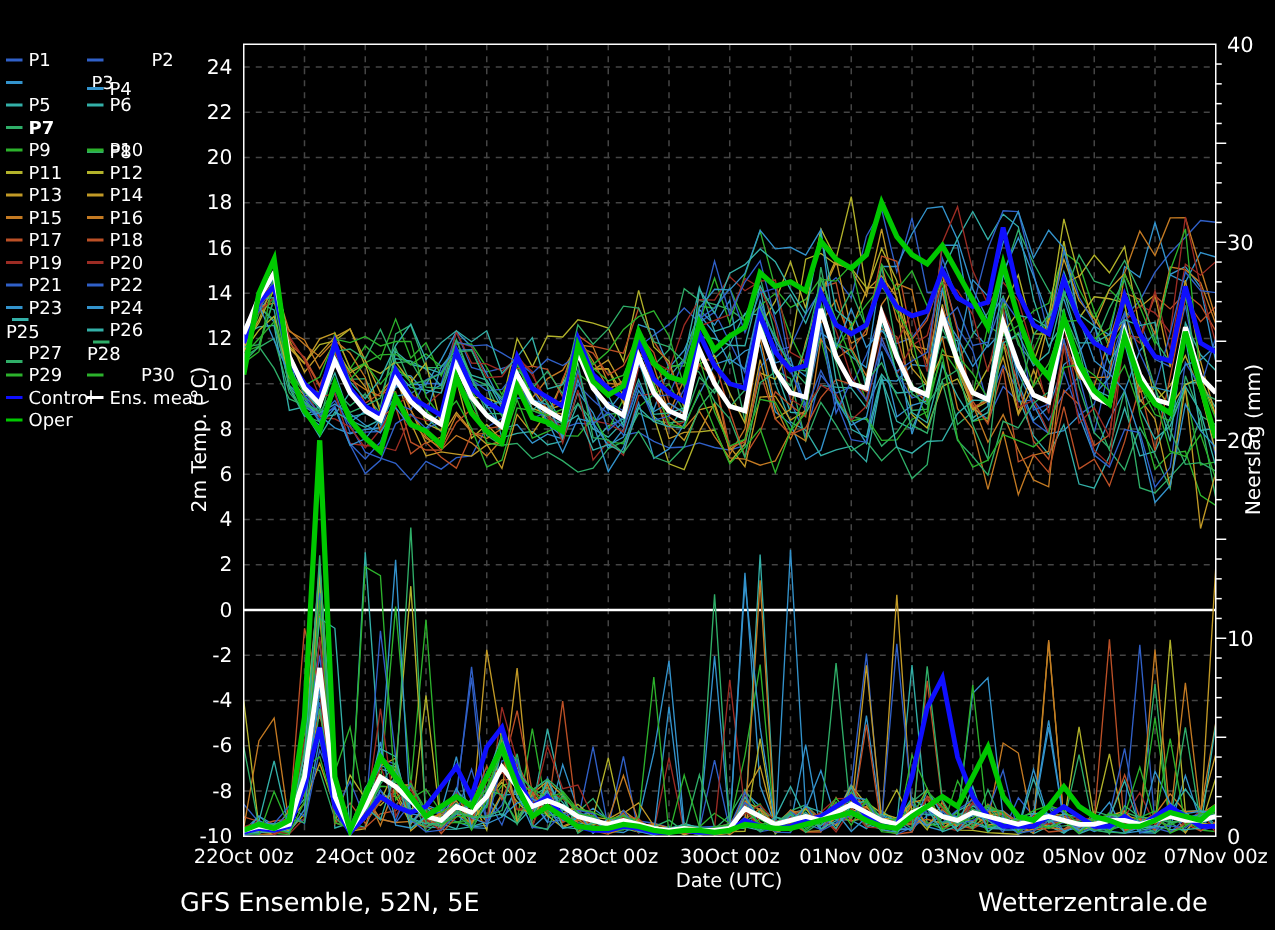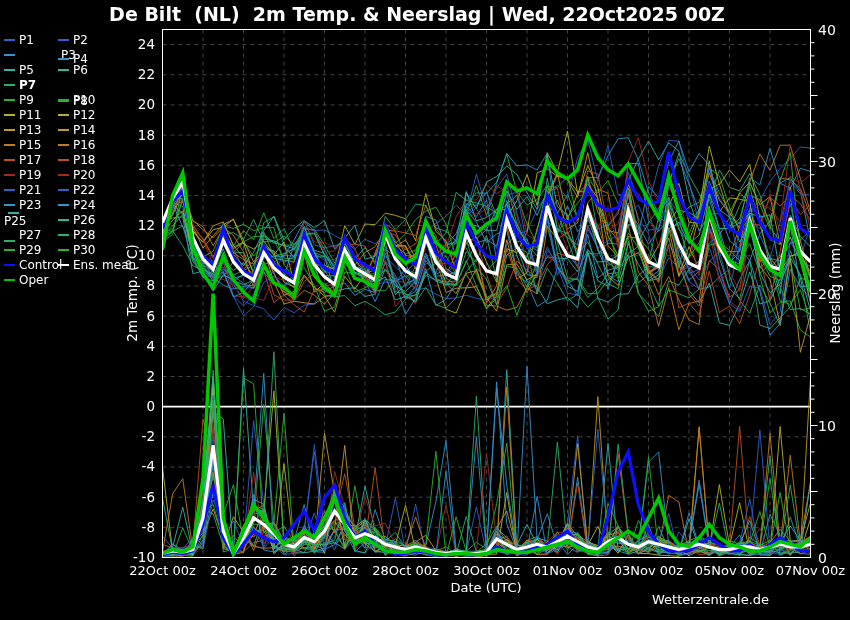--- a/index.html
+++ b/index.html
@@ -4,32 +4,31 @@
 <style>
   html,body{margin:0;padding:0;background:#000;}
   .canvas{position:relative;width:850px;height:620px;background:#000;overflow:hidden;
           font-family:"DejaVu Sans","Liberation Sans",sans-serif;color:#fff;}
   .title{position:absolute;top:3px;left:0;width:834px;text-align:center;
          font-size:19px;font-weight:bold;white-space:pre;}
   .legend{position:absolute;left:2px;top:32px;width:158px;height:260px;}
   .legend-item{position:absolute;height:15px;display:flex;align-items:center;font-size:12px;white-space:pre;}
   .legend-swatch{display:inline-block;width:11px;height:2px;margin-right:4px;flex:none;}
   .footer-left{position:absolute;left:120px;top:592px;font-size:17px;}
-  .footer-right{position:absolute;left:652px;top:592px;font-size:13px;}
+  .footer-right{position:absolute;left:652px;top:592px;font-size:17px;}
   .xlabel{position:absolute;left:0;top:580px;width:972px;text-align:center;font-size:13px;}
   svg text{font-family:"DejaVu Sans","Liberation Sans",sans-serif;}
 </style>
 </head>
 <body>
 
 <div class="canvas">
-  <div class="title">De Bilt  (NL)  2m Temp. &amp; Neerslag | Wed, 22Oct2025 00Z</div>
   <div class="legend" id="legend">
       <div class="legend-item" style="left: 2px; top: 0px;"><span class="legend-swatch" style="background: rgb(48, 96, 200);"></span><span>P1</span></div>
-      <div class="legend-item" style="left: 56px; top: 0px;"><span class="legend-swatch" style="background: rgb(48, 96, 200);"></span><span>P2</span></div>
+      <div class="legend-item" style="left: 56px; top: 0px; gap: 28px;"><span class="legend-swatch" style="background: rgb(48, 96, 200);"></span><span>P2</span></div>
       <div class="legend-item" style="left: 2px; top: 15px; gap: 42px;"><span class="legend-swatch" style="background: rgb(51, 147, 204);"></span><span>P3</span></div>
       <div class="legend-item" style="left: 56px; top: 19px;"><span class="legend-swatch" style="background: rgb(51, 147, 204);"></span><span>P4</span></div>
       <div class="legend-item" style="left: 2px; top: 30px;"><span class="legend-swatch" style="background: rgb(51, 176, 168);"></span><span>P5</span></div>
       <div class="legend-item" style="left: 56px; top: 30px;"><span class="legend-swatch" style="background: rgb(51, 176, 168);"></span><span>P6</span></div>
       <div class="legend-item" style="left: 2px; top: 45px; font-weight: bold;"><span class="legend-swatch" style="background: rgb(47, 174, 104);"></span><span>P7</span></div>
       <div class="legend-item" style="left: 56px; top: 61px; align-items: center;"><span class="legend-swatch" style="background: rgb(47, 174, 104);"></span><span>P8</span></div>
       <div class="legend-item" style="left: 2px; top: 60px;"><span class="legend-swatch" style="background: rgb(44, 178, 44);"></span><span>P9</span></div>
       <div class="legend-item" style="left: 56px; top: 60px;"><span class="legend-swatch" style="background: rgb(44, 178, 44);"></span><span>P10</span></div>
       <div class="legend-item" style="left: 2px; top: 75px;"><span class="legend-swatch" style="background: rgb(178, 178, 42);"></span><span>P11</span></div>
       <div class="legend-item" style="left: 56px; top: 75px;"><span class="legend-swatch" style="background: rgb(178, 178, 42);"></span><span>P12</span></div>
@@ -41,23 +40,23 @@
       <div class="legend-item" style="left: 56px; top: 120px;"><span class="legend-swatch" style="background: rgb(188, 80, 38);"></span><span>P18</span></div>
       <div class="legend-item" style="left: 2px; top: 135px;"><span class="legend-swatch" style="background: rgb(156, 44, 36);"></span><span>P19</span></div>
       <div class="legend-item" style="left: 56px; top: 135px;"><span class="legend-swatch" style="background: rgb(156, 44, 36);"></span><span>P20</span></div>
       <div class="legend-item" style="left: 2px; top: 150px; text-align: center;"><span class="legend-swatch" style="background: rgb(48, 96, 200);"></span><span>P21</span></div>
       <div class="legend-item" style="left: 56px; top: 150px;"><span class="legend-swatch" style="background: rgb(48, 96, 200);"></span><span>P22</span></div>
       <div class="legend-item" style="left: 2px; top: 165px;"><span class="legend-swatch" style="background: rgb(51, 147, 204);"></span><span>P23</span></div>
       <div class="legend-item" style="left: 56px; top: 165px;"><span class="legend-swatch" style="background: rgb(51, 147, 204);"></span><span>P24</span></div>
       <div class="legend-item" style="left: 2px; top: 180px; flex-direction: column;"><span class="legend-swatch" style="background: rgb(51, 176, 168);"></span><span>P25</span></div>
       <div class="legend-item" style="left: 56px; top: 180px; align-items: center;"><span class="legend-swatch" style="background: rgb(51, 176, 168);"></span><span>P26</span></div>
       <div class="legend-item" style="left: 2px; top: 195px; align-items: flex-end;"><span class="legend-swatch" style="background: rgb(47, 174, 104);"></span><span>P27</span></div>
-      <div class="legend-item" style="left: 56px; top: 195px;"><span class="legend-swatch" style="background: rgb(47, 174, 104);"></span><span>P28</span></div>
+      <div class="legend-item" style="left: 56px; top: 195px; flex-direction: column;"><span class="legend-swatch" style="background: rgb(47, 174, 104);"></span><span>P28</span></div>
       <div class="legend-item" style="left: 2px; top: 210px;"><span class="legend-swatch" style="background: rgb(44, 178, 44);"></span><span>P29</span></div>
-      <div class="legend-item" style="left: 56px; top: 210px;"><span class="legend-swatch" style="background: rgb(44, 178, 44);"></span><span>P30</span></div>
+      <div class="legend-item" style="left: 56px; top: 210px; gap: 21px;"><span class="legend-swatch" style="background: rgb(44, 178, 44);"></span><span>P30</span></div>
       <div class="legend-item" style="left: 2px; top: 225px;"><span class="legend-swatch" style="background: rgb(15, 15, 255);"></span><span>Control</span></div>
       <div class="legend-item" style="left: 56px; top: 225px;"><span class="legend-swatch" style="background: rgb(255, 255, 255);"></span><span>Ens. mean</span></div>
       <div class="legend-item" style="left: 2px; top: 240px;"><span class="legend-swatch" style="background: rgb(0, 200, 0);"></span><span>Oper</span></div>
     </div>
 
   <svg id="plot" width="850" height="620" viewBox="0 0 850 620" style="position:absolute;left:0;top:0">
     <text transform="rotate(-90 137 293)" x="137" y="293" text-anchor="middle" fill="#ffffff" font-size="13.5">2m Temp. (°C)</text>
     <text transform="rotate(-90 840 293)" x="840" y="293" text-anchor="middle" fill="#ffffff" font-size="13.5">Neerslag (mm)</text>
   <defs>
         <clipPath id="pc">
@@ -230,14 +229,15 @@
       <text x="324.5" y="575" text-anchor="middle" fill="#ffffff" font-size="13">26Oct 00z</text>
       <text x="405.5" y="575" text-anchor="middle" fill="#ffffff" font-size="13">28Oct 00z</text>
       <text x="486.5" y="575" text-anchor="middle" fill="#ffffff" font-size="13">30Oct 00z</text>
       <text x="567.5" y="575" text-anchor="middle" fill="#ffffff" font-size="13">01Nov 00z</text>
       <text x="648.5" y="575" text-anchor="middle" fill="#ffffff" font-size="13">03Nov 00z</text>
       <text x="729.5" y="575" text-anchor="middle" fill="#ffffff" font-size="13">05Nov 00z</text>
       <text x="810.5" y="575" text-anchor="middle" fill="#ffffff" font-size="13">07Nov 00z</text>
     </svg>
 
   <div class="xlabel">Date (UTC)</div>
+  <div class="footer-left">GFS Ensemble, 52N, 5E</div>
   <div class="footer-right">Wetterzentrale.de</div>
 </div>
 
 </body></html>

